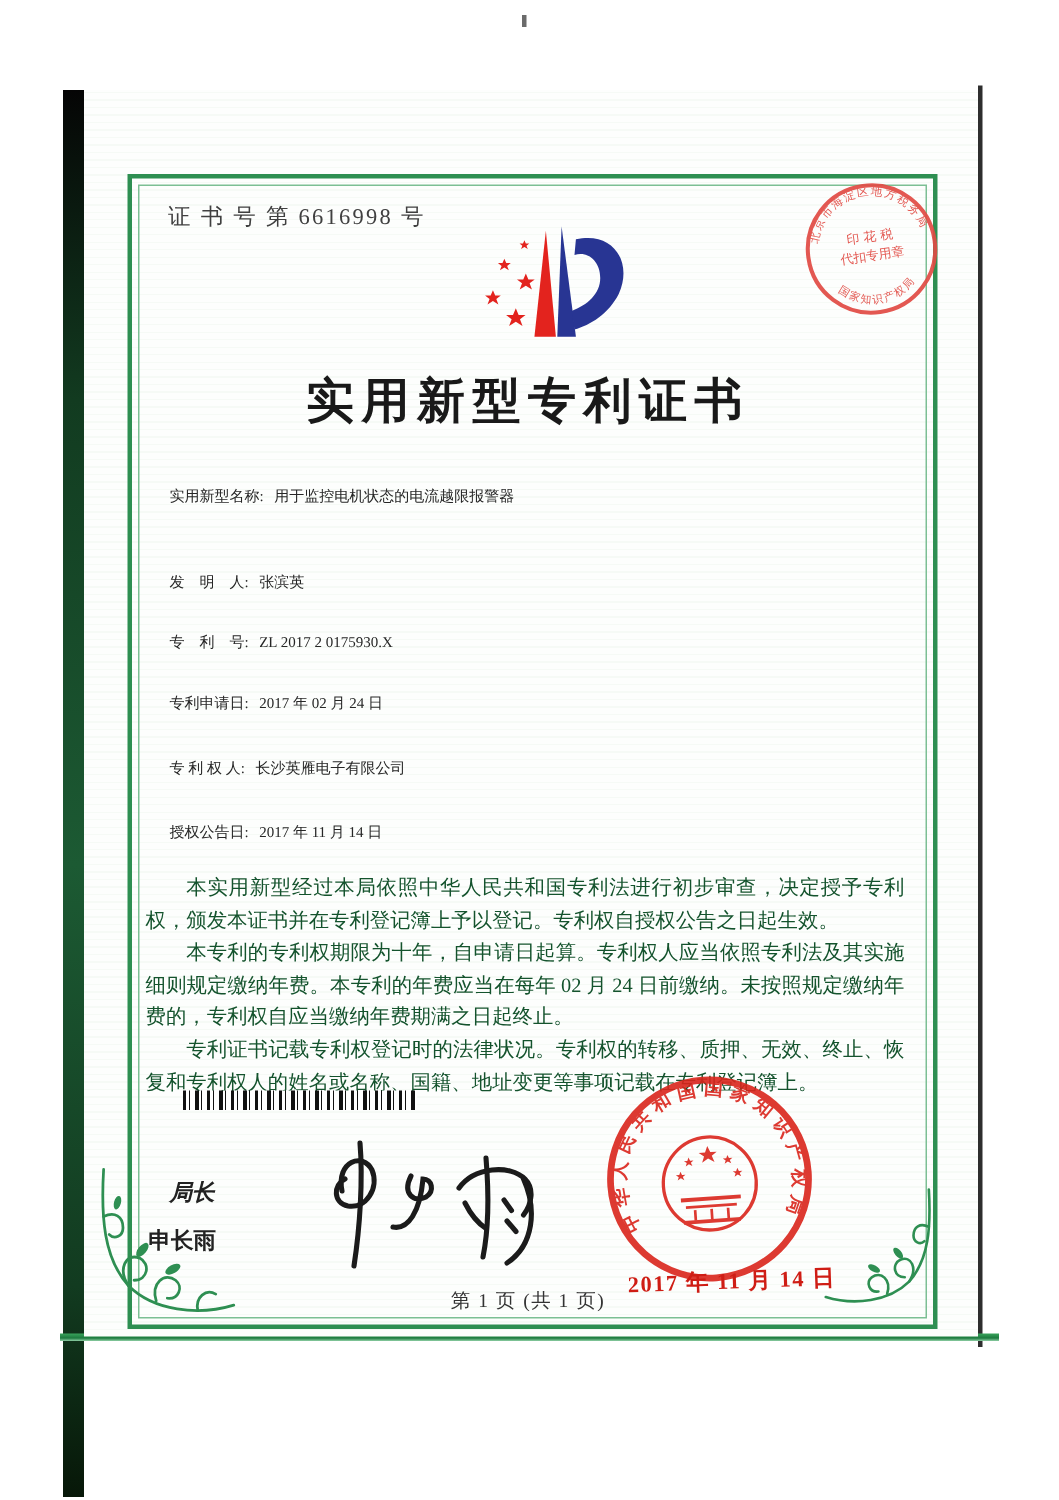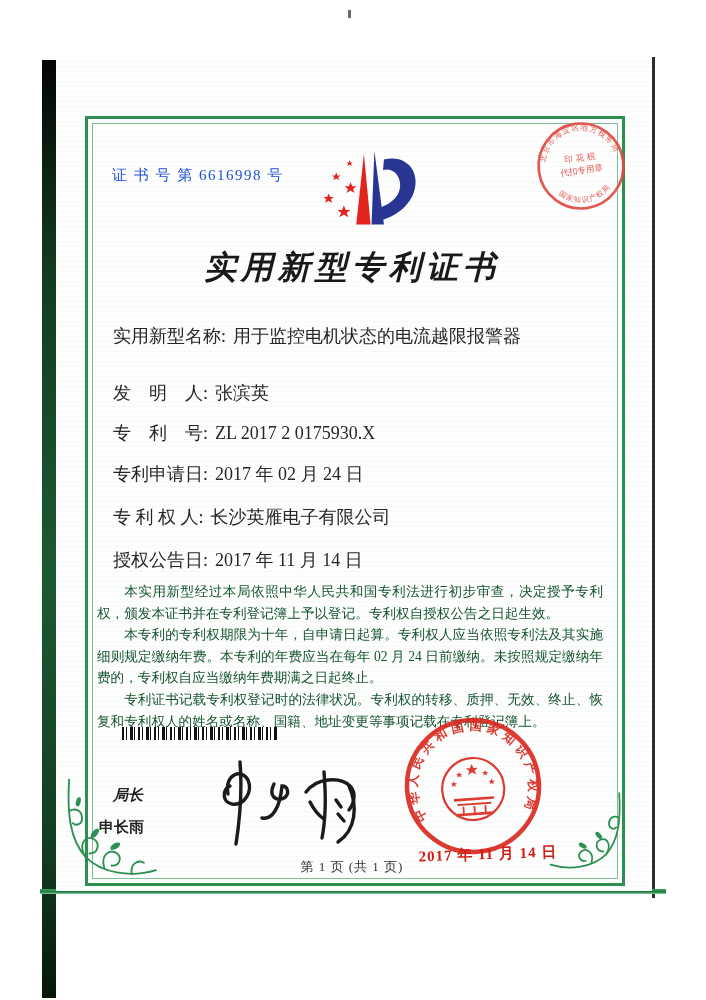--- a/index.html
+++ b/index.html
@@ -19,25 +19,25 @@
   .speck{left:348px;top:10px;width:3px;height:8px;background:#6b6b6b;}
   
   .paper{left:56px;top:60px;width:596px;height:831px;
     background:repeating-linear-gradient(0deg,#fdfefd 0 4px,#f6faf6 4px 5px);}
   
   .frame-outer{left:85px;top:116px;width:534px;height:764px;
     border:3px solid #2e8f52;}
   .frame-inner{position:absolute;left:4px;top:4px;right:4px;bottom:4px;
     border:1px solid #7cbf94;}
   
-  .cert-number{left:112px;top:166px;font-size:15px;letter-spacing:1.5px;color:#1d4ed8;}
+  .cert-number{left:112px;top:135px;font-size:15px;letter-spacing:1.5px;color:#404040;}
   .logo{left:300px;top:146px;}
   .title{left:85px;top:246px;width:534px;text-align:center;
-    font-size:32px;font-weight:bold;letter-spacing:5px;color:#191919;font-style:italic;}
-  .field-row{left:113px;font-size:18px;color:#262626;white-space:nowrap;}
+    font-size:32px;font-weight:bold;letter-spacing:5px;color:#191919;}
+  .field-row{left:113px;font-size:10px;color:#262626;white-space:nowrap;}
   .field-row .val{margin-left:7px;}
   .r0{top:324px}.r1{top:381px}.r2{top:421px}.r3{top:462px}.r4{top:505px}.r5{top:548px}
   .body-paras{left:97px;top:581px;width:506px;font-size:13.6px;line-height:21.6px;
     text-align:justify;color:#14532d;}
   .body-paras p{margin:0;text-indent:2em;}
   .barcode{left:122px;top:727px;width:156px;height:13px;
     background:repeating-linear-gradient(90deg,
       #111 0 2px,#fff 2px 4px,#111 4px 5px,#fff 5px 8px,
       #111 8px 11px,#fff 11px 12px,#111 12px 13px,#fff 13px 16px);}
   .signer-title{left:113px;top:786px;font-size:15px;font-weight:bold;color:#222;font-style:italic;}

